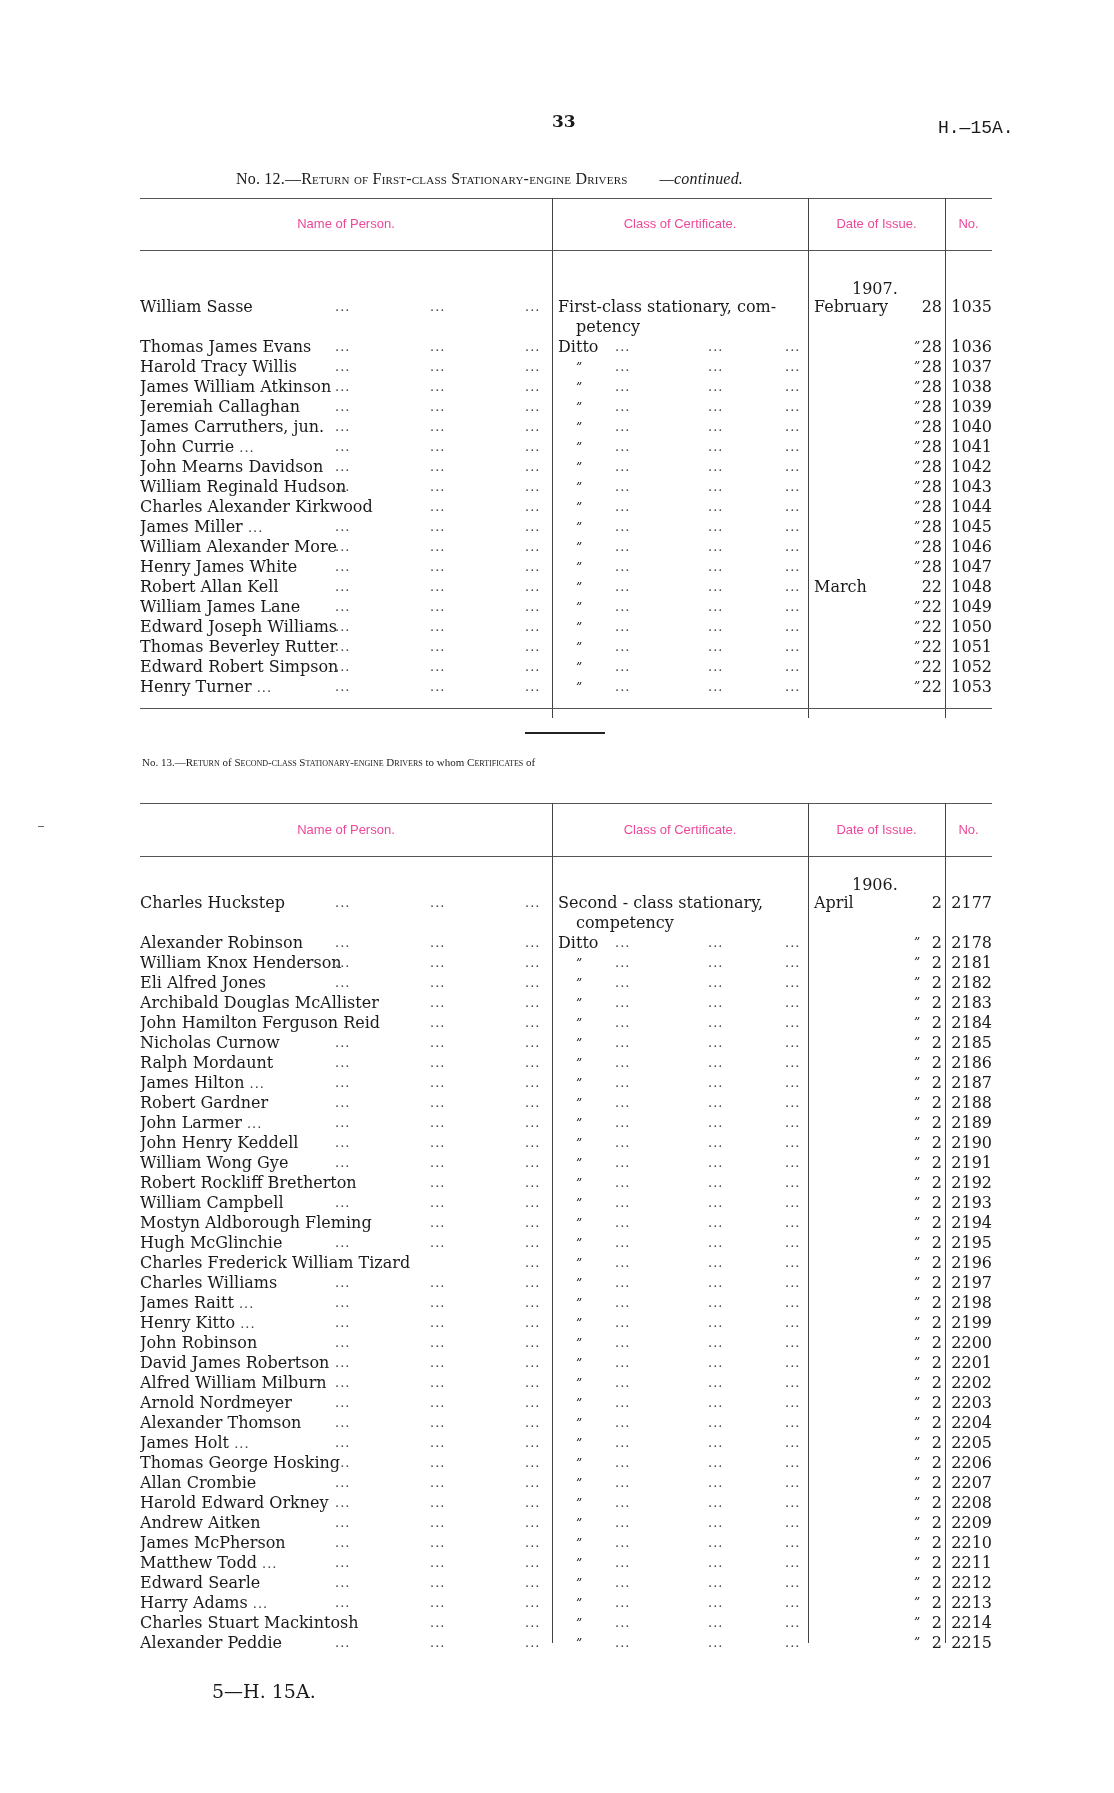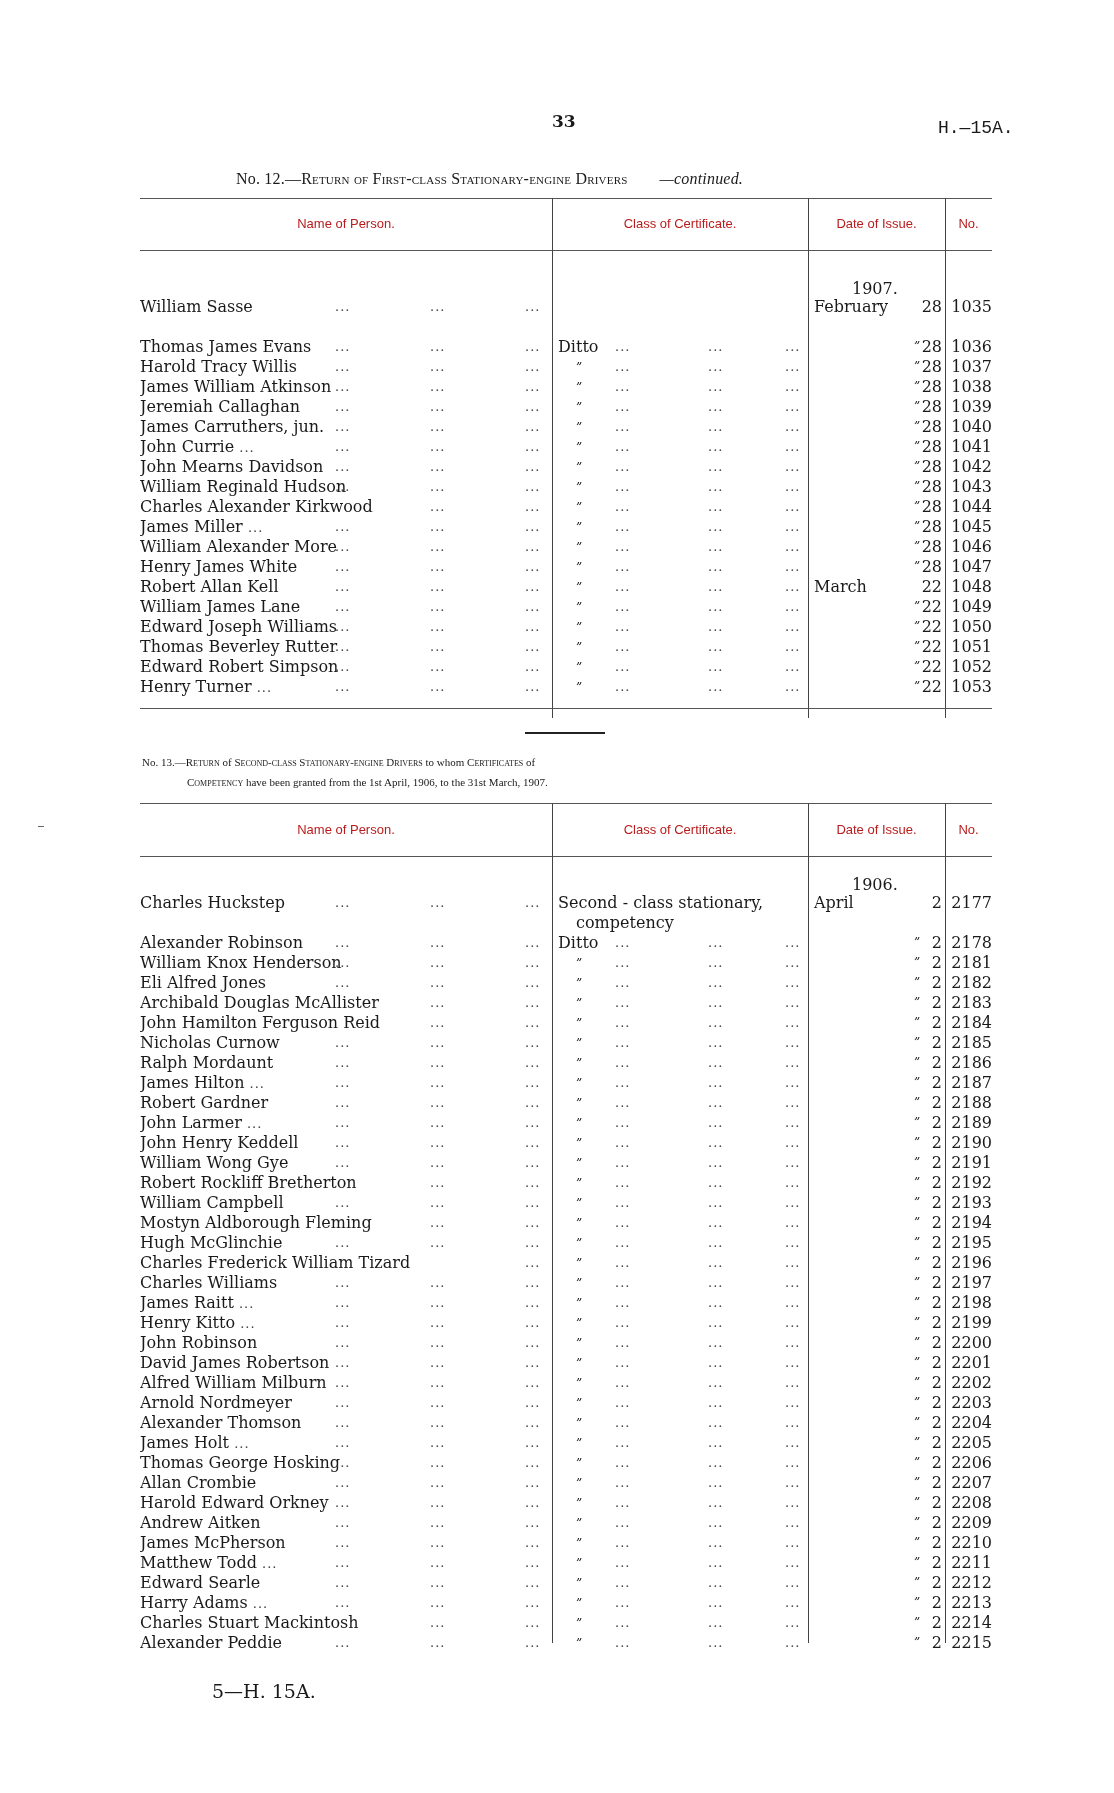--- a/index.html
+++ b/index.html
@@ -14,21 +14,21 @@
   .sc { font-variant: small-caps; }
   .title12 { left: 236px; top: 170px; font-size: 16px; font-family: "Liberation Serif", serif; letter-spacing: 0.2px; }
   .title12 em { font-style: italic; margin-left: 32px; }
   .title13 { left: 142px; top: 752px; width: 850px; font-size: 11px; font-family: "Liberation Serif", serif; line-height: 20px; text-align: justify; text-align-last: left; }
   .title13 .l2 { display:block; padding-left: 45px; }
 
   .hrule { position: absolute; left: 140px; width: 852px; border-top: 1px solid #555; }
   .vrule { position: absolute; border-left: 1px solid #444; }
   .sep { position: absolute; left: 525px; width: 80px; border-top: 2px solid #222; top: 732px; }
 
-  .hdr { position: absolute; font-family: "Liberation Sans", sans-serif; font-size: 13px; color: #b91c1c; text-align: center; }
+  .hdr { position: absolute; font-family: "Liberation Sans", sans-serif; font-size: 13px; color: #ec4899; text-align: center; }
 
   .rows { position: absolute; left: 140px; width: 852px; }
   .row { position: relative; height: 20px; font-size: 16px; line-height: 20px; white-space: nowrap; }
   .row.tall { height: 40px; }
   .cell { position: absolute; top: 0; }
   .c-name { left: 0; width: 410px; overflow: hidden; }
   .dots { color: #444; letter-spacing: 1px; font-size: 13px; }
   .d1 { position: absolute; left: 195px; }
   .d2 { position: absolute; left: 290px; }
   .d3 { position: absolute; left: 385px; }
@@ -66,20 +66,21 @@
 <div class="hdr" style="left:140px; width:412px; top:216px;">Name of Person.</div>
 <div class="hdr" style="left:552px; width:256px; top:216px;">Class of Certificate.</div>
 <div class="hdr" style="left:808px; width:137px; top:216px;">Date of Issue.</div>
 <div class="hdr" style="left:945px; width:47px; top:216px;">No.</div>
 
 <div class="year abs" style="left:852px; top:279px;">1907.</div>
 
 <div class="rows" id="rows12" style="top:297px;">
     <div class="row tall">
       <div class="cell c-name"><span>William Sasse</span><span class="dots d1">...</span><span class="dots d2">...</span><span class="dots d3">...</span></div>
+      <div class="cell c-class"><span>First-class stationary, com-</span><span class="cont">petency</span></div>
       <div class="cell c-month"><span>February</span></div>
       <div class="cell c-day">28</div>
       <div class="cell c-no">1035</div>
     </div>
     <div class="row">
       <div class="cell c-name"><span>Thomas James Evans</span><span class="dots d1">...</span><span class="dots d2">...</span><span class="dots d3">...</span></div>
       <div class="cell c-class"><span>Ditto</span></div>
       <span class="dots cd1">...</span>
       <span class="dots cd2">...</span>
       <span class="dots cd3">...</span>
@@ -290,21 +291,20 @@
       </div>
       <div class="cell c-day">22</div>
       <div class="cell c-no">1053</div>
     </div>
   </div>
 
 <div class="sep"></div>
 
 <div class="abs title13">
   <span>No. 13.—</span><span class="sc">Return</span><span> of </span><span class="sc">Second-class Stationary-engine Drivers</span><span> to whom </span><span class="sc">Certificates</span><span> of</span>
-  <span class="l2"><span class="sc">Competency</span><span> have been granted from the 1st April, 1906, to the 31st March, 1907.</span></span>
 </div>
 
 <div class="hrule" style="top:803px;"></div>
 <div class="hrule" style="top:856px;"></div>
 <div class="vrule" style="left:552px; top:803px; height:840px;"></div>
 <div class="vrule" style="left:808px; top:803px; height:840px;"></div>
 <div class="vrule" style="left:945px; top:803px; height:840px;"></div>
 
 <div class="hdr" style="left:140px; width:412px; top:822px;">Name of Person.</div>
 <div class="hdr" style="left:552px; width:256px; top:822px;">Class of Certificate.</div>

